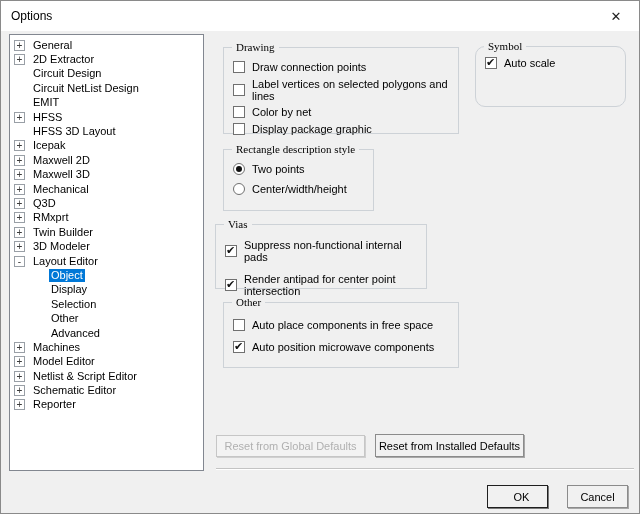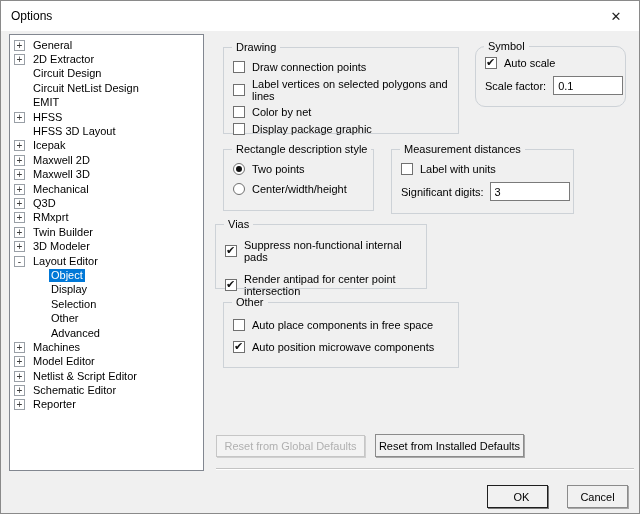--- a/index.html
+++ b/index.html
@@ -35,21 +35,21 @@
   }
   .exp-spacer { width: 11px; margin-left: 4px; margin-right: 6px; flex: 0 0 auto; }
   .trow.child .exp-spacer { margin-left: 22px; }
   .tlabel { padding: 0 2px; line-height: 13px; }
   .trow.sel .tlabel { background: #0078d7; color: #ffffff; }
 
   
   .group { position: absolute; border: 1px solid #cdd2d7; }
   .gtitle {
     position: absolute; top: -7px; left: 8px; background: #f0f0f0;
-    padding: 0 4px; font-size: 11px; color: #000; line-height: 12px;
+    padding: 0 4px; font-size: 11px; color: #000; line-height: 12px; font-family: Liberation Serif, serif;
   }
   .gbody { position: absolute; inset: 0; }
 
   .crow { display: flex; align-items: center; font-size: 11px; color: #000; }
   .cb {
     width: 12px; height: 12px; border: 1px solid #707070; background: #fff;
     margin-right: 7px; position: relative; flex: 0 0 auto;
   }
   .cb.checked::after {
     content: "\2714"; position: absolute; left: 0px; top: -2px;
@@ -220,54 +220,37 @@
         </div>
     </div>
 
     <div class="group" style="left:474px; top:15px; width:151px; height:61px;border-radius:10px;">
       <span class="gtitle">Symbol</span>
       <div class="gbody" style="padding:10px 0 0 9px;">
         <div class="crow">
           <span class="cb checked"></span>
           <span>Auto scale</span>
         </div>
-        <div class="frow" style="margin-top:7px;">
-          <span>Scale factor:</span>
-          <input class="tinput" style="width: 70px; margin-left: 7px;" value="0.1">
-        </div>
       </div>
     </div>
 
     <div class="group" style="left:222px; top:118px; width:151px; height:62px;">
       <span class="gtitle">Rectangle description style</span>
       <div class="gbody" style="padding:13px 0 0 9px; display:flex; flex-direction:column; gap:8px;">
           <div class="crow">
             <span class="rb sel"></span>
             <span>Two points</span>
           </div>
           <div class="crow">
             <span class="rb"></span>
             <span>Center/width/height</span>
           </div>
         </div>
     </div>
 
-    <div class="group" style="left:390px; top:118px; width:183px; height:65px;">
-      <span class="gtitle">Measurement distances</span>
-      <div class="gbody" style="padding:13px 0 0 9px;">
-        <div class="crow">
-          <span class="cb"></span>
-          <span>Label with units</span>
-        </div>
-        <div class="frow" style="margin-top:7px;">
-          <span>Significant digits:</span>
-          <input class="tinput" style="width: 80px; margin-left: 6px;" value="3">
-        </div>
-      </div>
-    </div>
 
     <div class="group" style="left:214px; top:193px; width:212px; height:65px;">
       <span class="gtitle">Vias</span>
       <div class="gbody" style="padding:14px 0 0 9px; display:flex; flex-direction:column; gap:10px;">
           <div class="crow">
             <span class="cb checked"></span>
             <span>Suppress non-functional internal pads</span>
           </div>
           <div class="crow">
             <span class="cb checked"></span>

